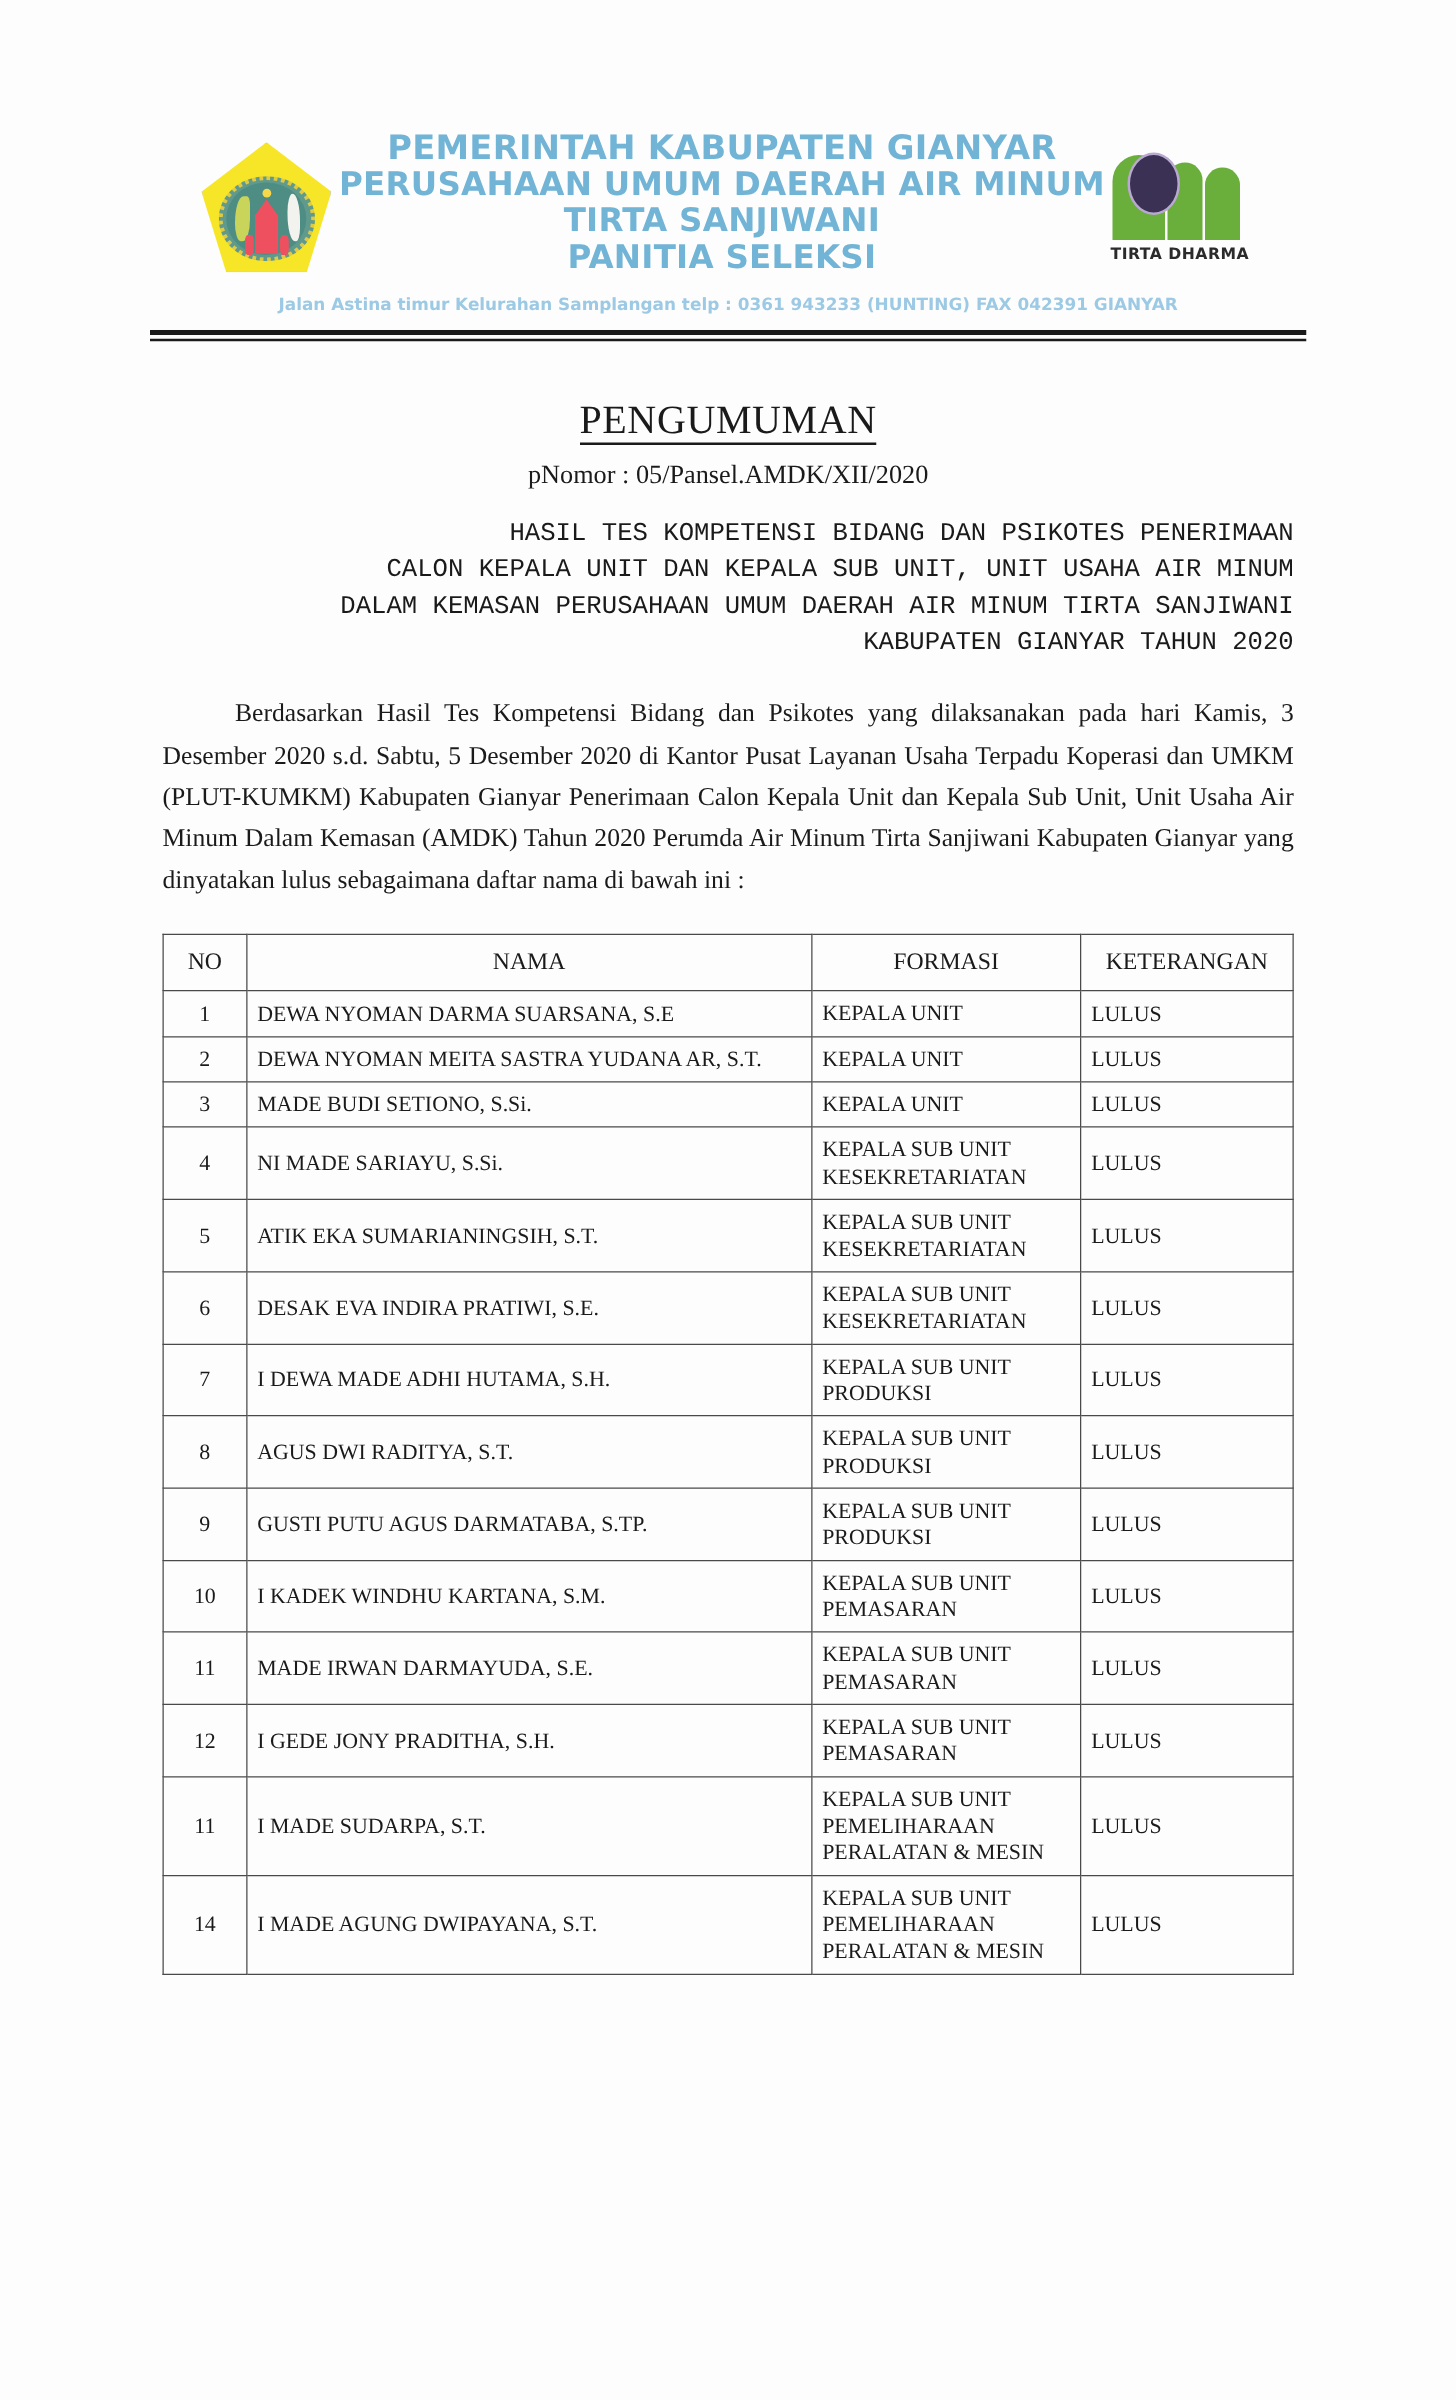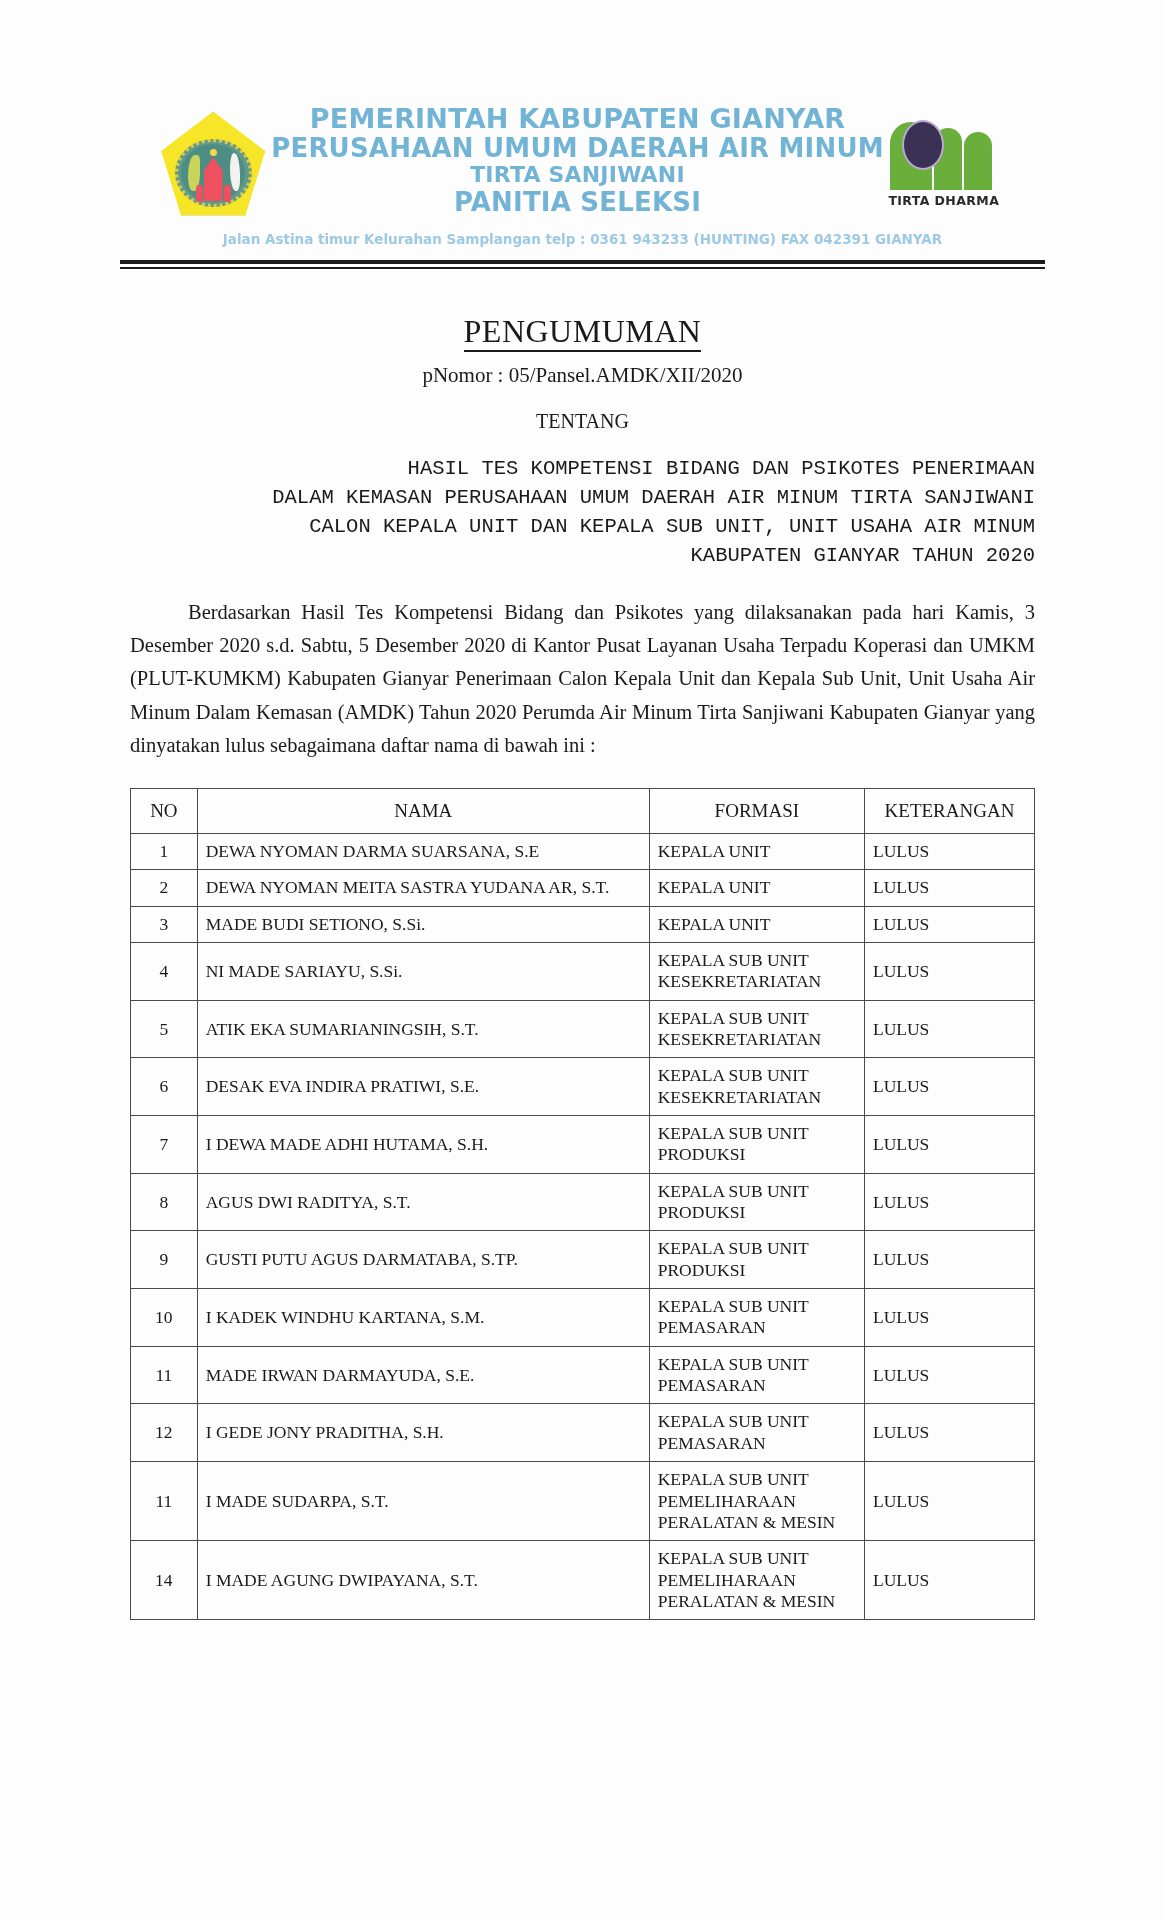--- a/index.html
+++ b/index.html
@@ -138,21 +138,21 @@
   .lh-titles .l4 {
     font-family: "DejaVu Sans", sans-serif;
     color: #72b4d6;
     font-weight: bold;
     letter-spacing: 0.2px;
     line-height: 1.12;
     white-space: nowrap;
   }
   .lh-titles .l1 { font-size: 27px; }
   .lh-titles .l2 { font-size: 26px; }
-  .lh-titles .l3 { font-size: 22px; }
+  .lh-titles .l3 { font-size: 26px; }
   .lh-titles .l4 { font-size: 26px; }
 
   
   .tirta-logo {
     flex: 0 0 auto;
     width: 120px;
     margin-left: 0;
     margin-top: 8px;
     text-align: center;
   }
@@ -342,26 +342,25 @@
   </div>
 
   <div class="doc">
 
     <div class="doc-title">
       <span>PENGUMUMAN</span>
     </div>
 
     <div class="doc-number">pNomor : 05/Pansel.AMDK/XII/2020</div>
 
-    <div class="doc-tentang">TENTANG</div>
 
     <div class="doc-subject">
       <div>HASIL TES KOMPETENSI BIDANG DAN PSIKOTES PENERIMAAN</div>
+      <div>CALON KEPALA UNIT DAN KEPALA SUB UNIT, UNIT USAHA AIR MINUM</div>
       <div>DALAM KEMASAN PERUSAHAAN UMUM DAERAH AIR MINUM TIRTA SANJIWANI</div>
-      <div>CALON KEPALA UNIT DAN KEPALA SUB UNIT, UNIT USAHA AIR MINUM</div>
       <div>KABUPATEN GIANYAR TAHUN 2020</div>
     </div>
 
     <div class="doc-para">Berdasarkan Hasil Tes Kompetensi Bidang dan Psikotes yang dilaksanakan pada hari Kamis, 3 Desember 2020 s.d. Sabtu, 5 Desember 2020 di Kantor Pusat Layanan Usaha Terpadu Koperasi dan UMKM (PLUT-KUMKM) Kabupaten Gianyar Penerimaan Calon Kepala Unit dan Kepala Sub Unit, Unit Usaha Air Minum Dalam Kemasan (AMDK) Tahun 2020 Perumda Air Minum Tirta Sanjiwani Kabupaten Gianyar yang dinyatakan lulus sebagaimana daftar nama di bawah ini :</div>
 
     <div class="tbl-wrap">
       <table class="result">
         <colgroup>
           <col class="col-no">
           <col class="col-nama">

